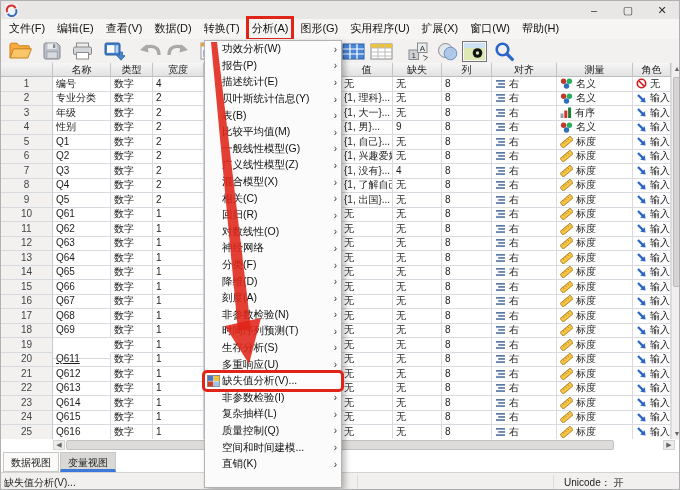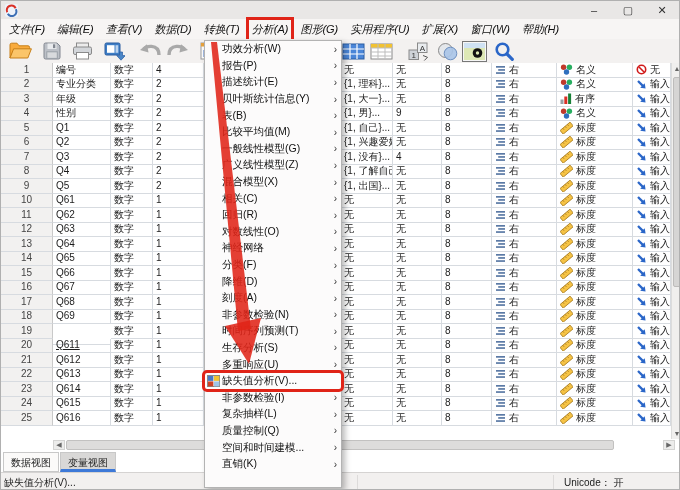--- a/index.html
+++ b/index.html
@@ -8,21 +8,21 @@
     font-family:"Liberation Sans",sans-serif;overflow:hidden;border:1px solid #b0b0b0;}
   
   .titlebar{position:absolute;left:0;top:0;width:100%;height:18px;background:#e9e7e6;
     display:flex;align-items:center;font-size:10.5px;color:#1d1d1d;}
   .titlebar .appicon{margin:0 5px 0 4px;display:flex;}
   .win-ctrls{margin-left:auto;display:flex;height:100%;}
   .wbtn{width:34px;height:100%;display:flex;align-items:center;justify-content:center;
     font-size:11px;color:#333;}
   
   .menubar{position:absolute;left:0;top:18px;width:100%;height:20px;background:#f7f5f4;
-    display:flex;align-items:flex-end;font-size:11px;color:#111;padding-left:2px;font-style:italic;}
+    display:flex;align-items:flex-start;font-size:11px;color:#111;padding-left:2px;}
   .mb-item{padding:2px 3px;margin:0 3px;white-space:nowrap;}
   .mb-analyze{outline:3px solid #e02418;outline-offset:0;}
   
   .toolbar{position:absolute;left:0;top:38px;width:100%;height:24px;background:#f3f1f0;}
   .tb-ic{position:absolute;top:2px;width:26px;height:20px;display:flex;align-items:center;justify-content:center;}
   
   .grid{position:absolute;left:0;top:62px;width:670px;height:376px;overflow:hidden;background:#fff;font-size:10px;}
   .grow{display:flex;height:14.5px;line-height:14.5px;}
   .ghead{height:14px;line-height:14px;}
   .gcell{flex:none;border-right:1px solid #d7dbe0;border-bottom:1px solid #d7dbe0;
@@ -184,20 +184,33 @@
       </div>
       <div class="tb-ic" style="left: 490px;">
         <svg width="20" height="20">
           <circle cx="8.5" cy="8.5" r="5.8" fill="none" stroke="#2a66c8" stroke-width="2.6"></circle>
           <path d="M13 13 L18.3 18.3" stroke="#2a66c8" stroke-width="3.2" stroke-linecap="round"></path>
         </svg>
       </div>
     </div>
 
   <div class="grid">
+      <div class="grow ghead">
+        <div class="gcell" style="width: 52px;"></div>
+        <div class="gcell" style="width: 58px;">名称</div>
+        <div class="gcell" style="width: 42px;">类型</div>
+        <div class="gcell" style="width: 51px;">宽度</div>
+        <div class="gcell" style="width: 137px;"></div>
+        <div class="gcell" style="width: 52px;">值</div>
+        <div class="gcell" style="width: 49px;">缺失</div>
+        <div class="gcell" style="width: 50px;">列</div>
+        <div class="gcell" style="width: 65px;">对齐</div>
+        <div class="gcell" style="width: 76px;">测量</div>
+        <div class="gcell" style="width: 38px;">角色</div>
+      </div>
       <div class="grow">
         <div class="gcell c-num" style="width: 52px;">
           <span>1</span>
         </div>
         <div class="gcell" style="width: 58px;">
           <span>编号</span>
         </div>
         <div class="gcell" style="width: 42px;">
           <span>数字</span>
         </div>

